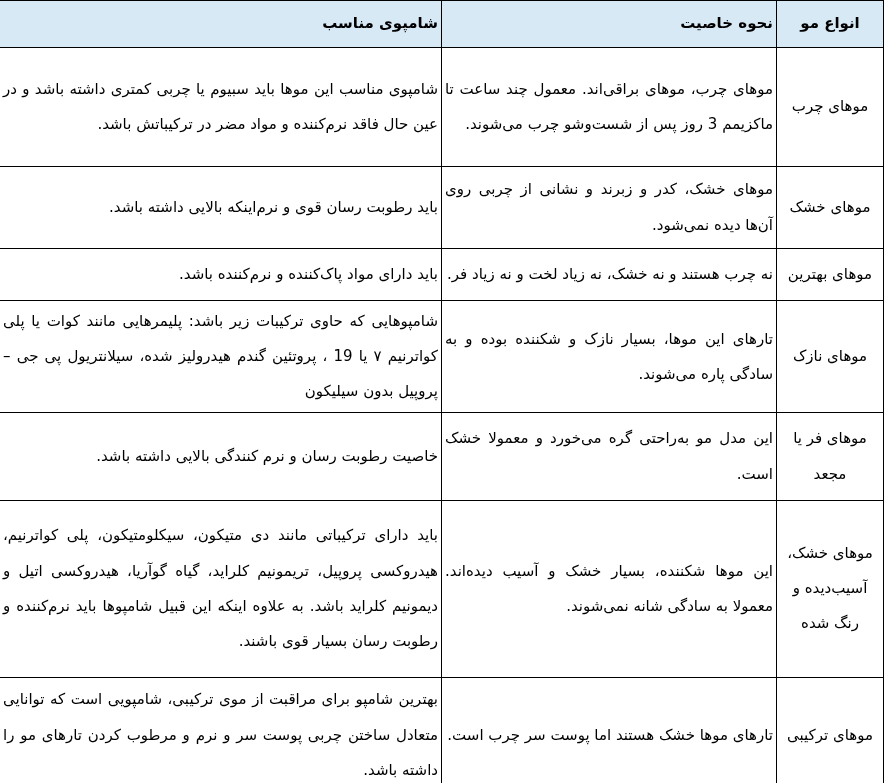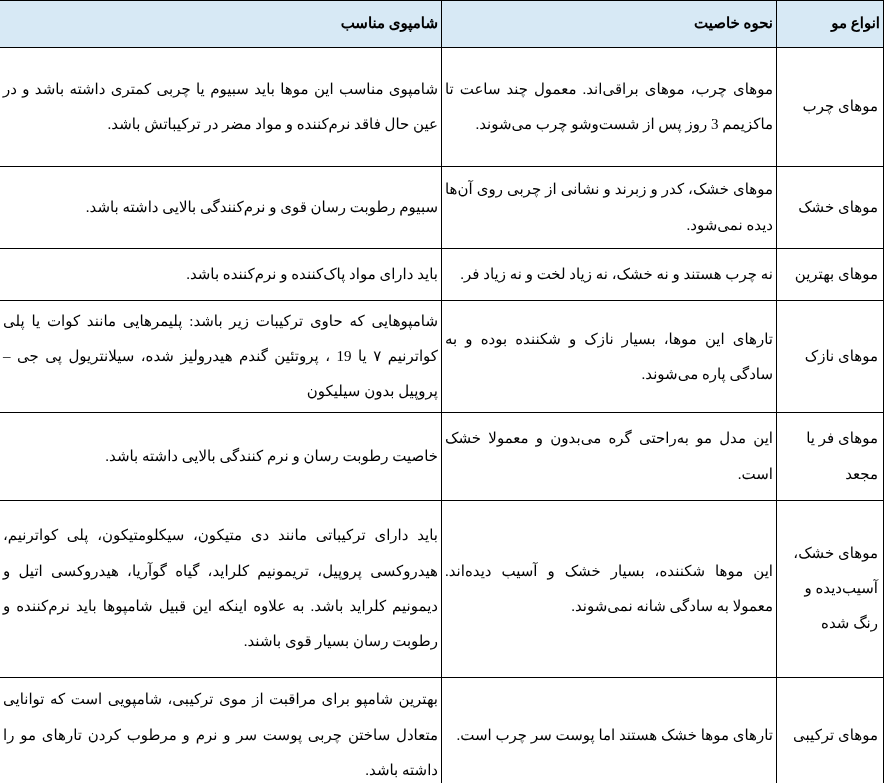--- a/index.html
+++ b/index.html
@@ -24,31 +24,30 @@
   col.c-type    { width: 107px; }
   col.c-detect  { width: 335px; }
   col.c-shampoo { width: 442px; }
   th, td {
     border: 1px solid #000000;
     padding: 2px 3px;
     font-size: 15px;
     line-height: 2.35;
     vertical-align: middle;
     overflow: hidden;
-    font-family: Liberation Serif, serif;
   }
   thead tr { height: 47px; }
   thead th {
     background: #d7e9f5;
     font-weight: bold;
     text-align: right;
   }
-  thead th.col-type { text-align: right; }
+  thead th.col-type { text-align: center; }
   td.cell-type {
-    text-align: right;
+    text-align: center;
     padding: 8px 5px;
   }
   td.cell-body {
     text-align: justify;
     text-align-last: right;
   }
   tbody tr:nth-child(1) { height: 119px; }
   tbody tr:nth-child(2) { height: 82px; }
   tbody tr:nth-child(3) { height: 49px; }
   tbody tr:nth-child(4) { height: 112px; }
@@ -74,35 +73,35 @@
   </thead>
   <tbody>
     <tr>
       <td class="cell-type">موهای چرب</td>
       <td class="cell-body">موهای چرب، موهای براقی‌اند. معمول چند ساعت تا ماکزیمم 3 روز پس از شست‌وشو چرب می‌شوند.</td>
       <td class="cell-body">شامپوی مناسب این موها باید سبیوم یا چربی کمتری داشته باشد و در عین حال فاقد نرم‌کننده و مواد مضر در ترکیباتش باشد.</td>
     </tr>
     <tr>
       <td class="cell-type">موهای خشک</td>
       <td class="cell-body">موهای خشک، کدر و زبرند و نشانی از چربی روی آن‌ها دیده نمی‌شود.</td>
-      <td class="cell-body">سبیوم رطوبت رسان قوی و نرم‌کنندگی بالایی داشته باشد.</td>
+      <td class="cell-body">باید رطوبت رسان قوی و نرم‌اینکه بالایی داشته باشد.</td>
     </tr>
     <tr>
       <td class="cell-type">موهای بهترین</td>
       <td class="cell-body">نه چرب هستند و نه خشک، نه زیاد لخت و نه زیاد فر.</td>
       <td class="cell-body">باید دارای مواد پاک‌کننده و نرم‌کننده باشد.</td>
     </tr>
     <tr>
       <td class="cell-type">موهای نازک</td>
       <td class="cell-body">تارهای این موها، بسیار نازک و شکننده بوده و به سادگی پاره می‌شوند.</td>
       <td class="cell-body">شامپوهایی که حاوی ترکیبات زیر باشد: پلیمرهایی مانند کوات یا پلی کواترنیم ۷ یا 19 ، پروتئین گندم هیدرولیز شده، سیلانتریول پی جی – پروپیل بدون سیلیکون</td>
     </tr>
     <tr>
       <td class="cell-type">موهای فر یا مجعد</td>
-      <td class="cell-body">این مدل مو به‌راحتی گره می‌بدون و معمولا خشک است.</td>
+      <td class="cell-body">این مدل مو به‌راحتی گره می‌خورد و معمولا خشک است.</td>
       <td class="cell-body">خاصیت رطوبت رسان و نرم کنندگی بالایی داشته باشد.</td>
     </tr>
     <tr>
       <td class="cell-type">موهای خشک، آسیب‌دیده و رنگ شده</td>
       <td class="cell-body">این موها شکننده، بسیار خشک و آسیب دیده‌اند. معمولا به سادگی شانه نمی‌شوند.</td>
       <td class="cell-body">باید دارای ترکیباتی مانند دی متیکون، سیکلومتیکون، پلی کواترنیم، هیدروکسی پروپیل، تریمونیم کلراید، گیاه گوآریا، هیدروکسی اتیل و دیمونیم کلراید باشد. به علاوه اینکه این قبیل شامپوها باید نرم‌کننده و رطوبت رسان بسیار قوی باشند.</td>
     </tr>
     <tr>
       <td class="cell-type">موهای ترکیبی</td>
       <td class="cell-body">تارهای موها خشک هستند اما پوست سر چرب است.</td>

